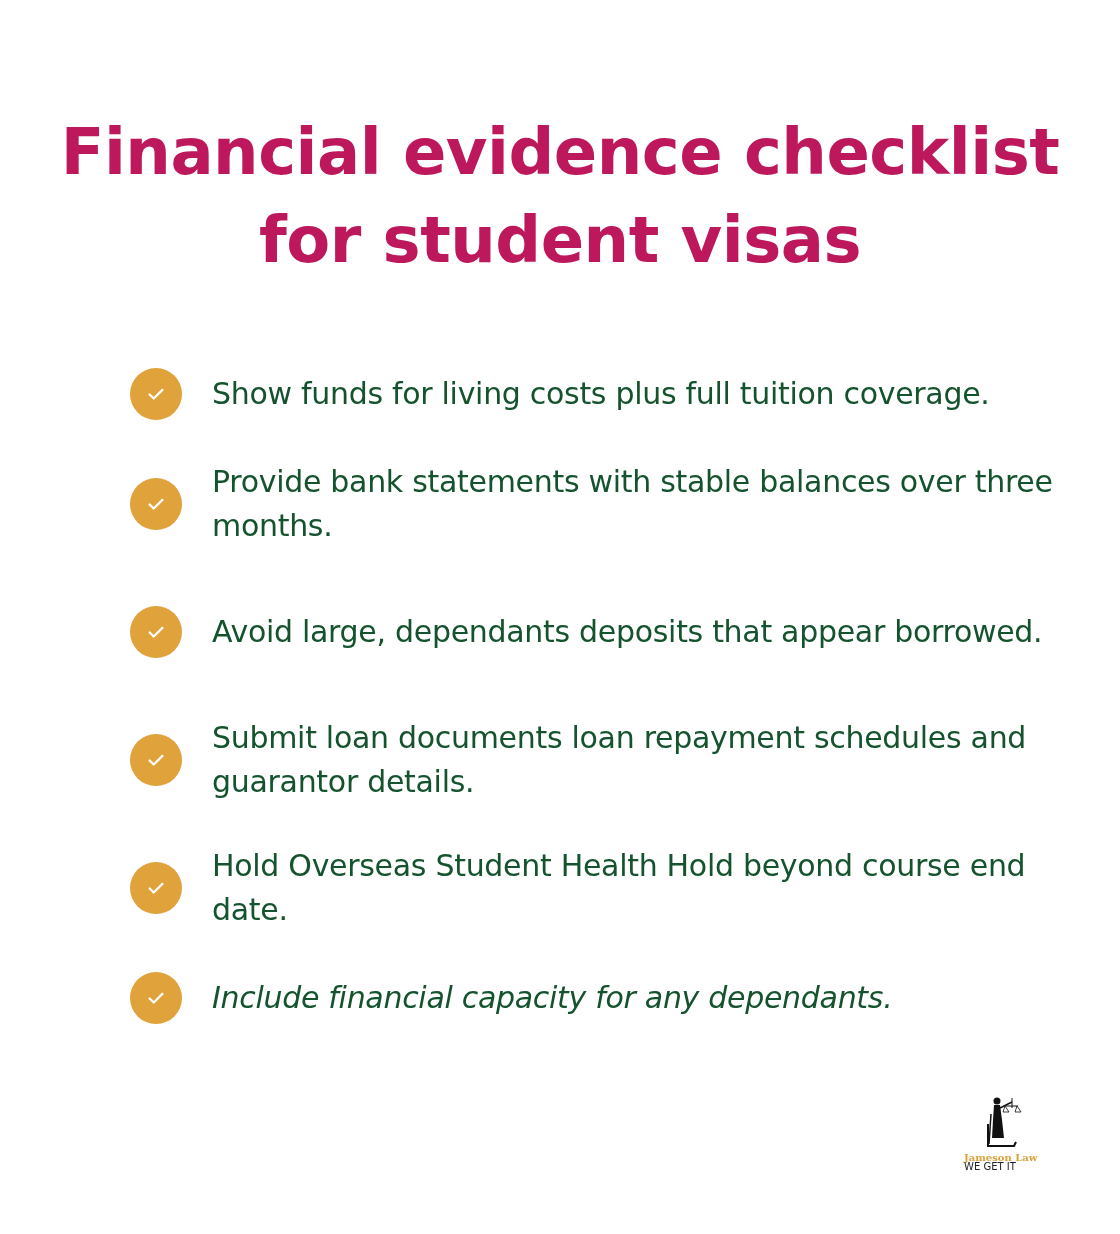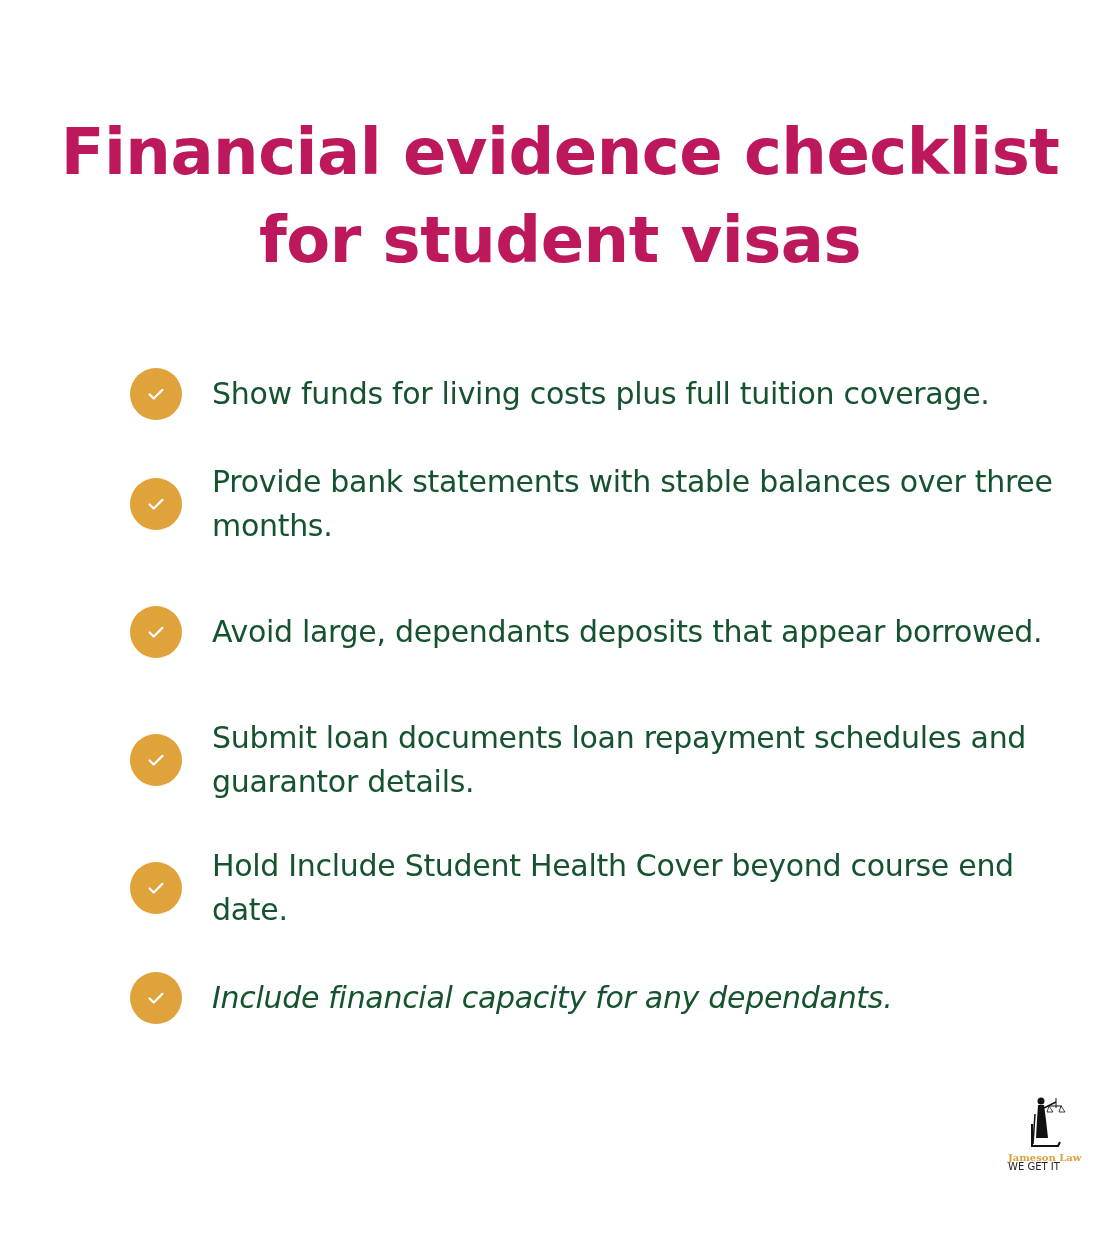--- a/index.html
+++ b/index.html
@@ -3,21 +3,21 @@
 <meta charset="utf-8">
 <style>
   html, body { margin: 0; padding: 0; background: #ffffff; }
   body { width: 1120px; height: 1234px; position: relative; overflow: hidden; font-family: "DejaVu Sans", "Liberation Sans", sans-serif; color: #111; }
   .title { position: absolute; left: 60px; top: 108px; width: 1000px; font-weight: bold; font-size: 64px; line-height: 88px; color: #be185d; letter-spacing: -0.5px; margin: 0; text-align: center; }
   .list { position: absolute; left: 130px; top: 0; width: 960px; }
   .item { position: absolute; left: 0; display: flex; align-items: center; width: 930px; }
   .check { width: 52px; height: 52px; border-radius: 50%; background: #E0A23A; flex: 0 0 52px; display: flex; align-items: center; justify-content: center; margin-right: 30px; }
   .check svg { width: 22px; height: 22px; }
   .text { font-size: 30px; line-height: 44px; color: #14532d; letter-spacing: -0.3px; }
-  .logo { position: absolute; left: 1006px; top: 1094px; width: 80px; height: 80px; display: flex; flex-direction: column; align-items: center; }
+  .logo { position: absolute; left: 962px; top: 1094px; width: 80px; height: 80px; display: flex; flex-direction: column; align-items: center; }
   .logo-name { font-family: "DejaVu Serif", "Liberation Serif", serif; font-weight: bold; font-size: 10px; color: #D9A13C; line-height: 11px; margin-top: 2px; align-self: flex-start; margin-left: 2px; }
   .logo-tag { font-size: 10px; color: #222; line-height: 8px; align-self: flex-start; margin-left: 2px; }
 </style>
 </head>
 <body>
 
 <h1 class="title">Financial evidence checklist for student visas</h1>
 
 <div class="list">
   <div class="item" style="top:367px; height:54px;">
@@ -51,21 +51,21 @@
         </svg>
       </span>
     <span class="text">Submit loan documents loan repayment schedules and guarantor details.</span>
   </div>
   <div class="item" style="top:844px; height:88px;">
     <span class="check">
         <svg viewBox="0 0 24 24">
           <path d="M5 12.5l4.5 4.5L19 7.5" fill="none" stroke="#fff" stroke-width="2.4" stroke-linecap="round" stroke-linejoin="round"></path>
         </svg>
       </span>
-    <span class="text">Hold Include Student Health Cover beyond course end date.</span>
+    <span class="text">Hold Overseas Student Health Hold beyond course end date.</span>
   </div>
   <div class="item" style="top:971px; height:54px;font-style:italic;">
     <span class="check">
         <svg viewBox="0 0 24 24">
           <path d="M5 12.5l4.5 4.5L19 7.5" fill="none" stroke="#fff" stroke-width="2.4" stroke-linecap="round" stroke-linejoin="round"></path>
         </svg>
       </span>
     <span class="text">Include financial capacity for any dependants.</span>
   </div>
 </div>

